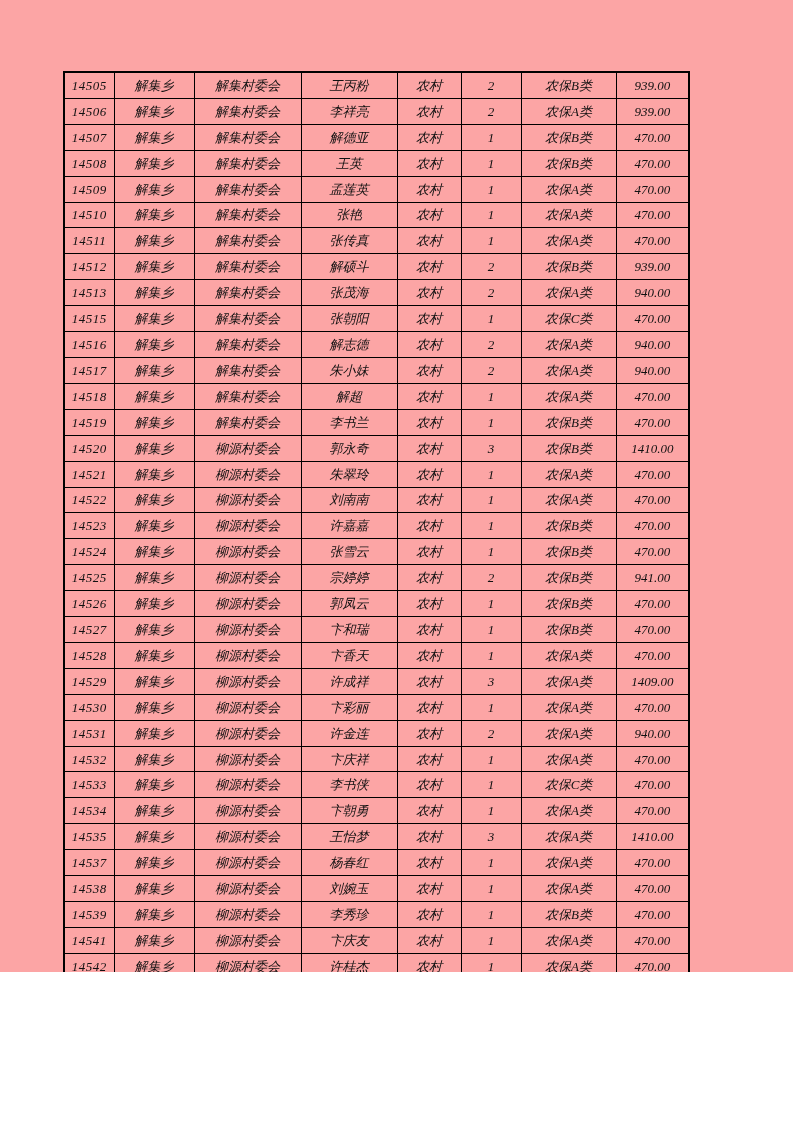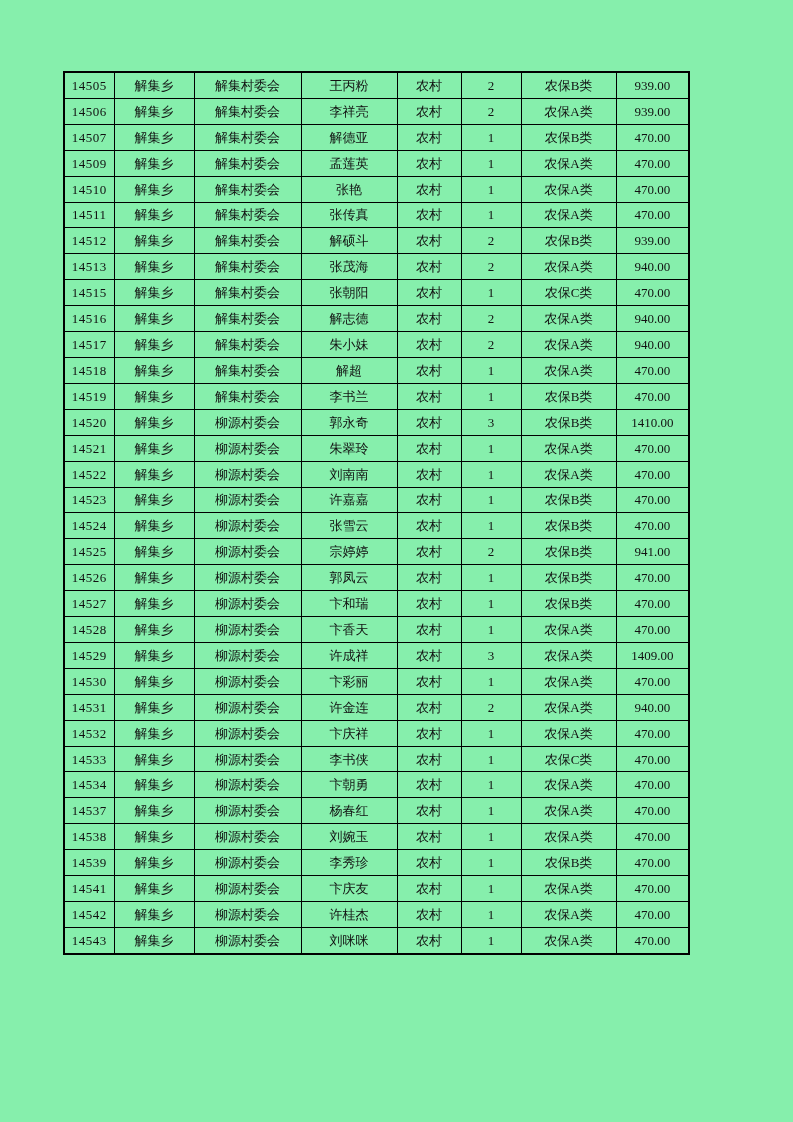--- a/index.html
+++ b/index.html
@@ -3,25 +3,26 @@
 <meta charset="utf-8">
 <style>
   html, body {
     margin: 0;
     padding: 0;
     background: #ffffff;
   }
   .page {
     position: relative;
     width: 793px;
-    height: 1122px;
-    background: #86efac;
+    height: 972px;
+    background: #fca5a5;
     overflow: hidden;
     font-family: "Liberation Serif", "DejaVu Serif", serif;
     color: #111111;
+    font-style: italic;
   }
   table.grid {
     position: absolute;
     left: 63px;
     top: 71px;
     width: 625px;
     border-collapse: collapse;
     table-layout: fixed;
     border: 2px solid #000000;
   }
@@ -79,20 +80,30 @@
           <td class="id-cell">14507</td>
           <td class="township-cell">解集乡</td>
           <td class="village-cell">解集村委会</td>
           <td class="name-cell">解德亚</td>
           <td class="residence-cell">农村</td>
           <td class="count-cell">1</td>
           <td class="category-cell">农保B类</td>
           <td class="amount-cell">470.00</td>
         </tr>
         <tr>
+          <td class="id-cell">14508</td>
+          <td class="township-cell">解集乡</td>
+          <td class="village-cell">解集村委会</td>
+          <td class="name-cell">王英</td>
+          <td class="residence-cell">农村</td>
+          <td class="count-cell">1</td>
+          <td class="category-cell">农保B类</td>
+          <td class="amount-cell">470.00</td>
+        </tr>
+        <tr>
           <td class="id-cell">14509</td>
           <td class="township-cell">解集乡</td>
           <td class="village-cell">解集村委会</td>
           <td class="name-cell">孟莲英</td>
           <td class="residence-cell">农村</td>
           <td class="count-cell">1</td>
           <td class="category-cell">农保A类</td>
           <td class="amount-cell">470.00</td>
         </tr>
         <tr>
@@ -327,20 +338,30 @@
         </tr>
         <tr>
           <td class="id-cell">14534</td>
           <td class="township-cell">解集乡</td>
           <td class="village-cell">柳源村委会</td>
           <td class="name-cell">卞朝勇</td>
           <td class="residence-cell">农村</td>
           <td class="count-cell">1</td>
           <td class="category-cell">农保A类</td>
           <td class="amount-cell">470.00</td>
+        </tr>
+        <tr>
+          <td class="id-cell">14535</td>
+          <td class="township-cell">解集乡</td>
+          <td class="village-cell">柳源村委会</td>
+          <td class="name-cell">王怡梦</td>
+          <td class="residence-cell">农村</td>
+          <td class="count-cell">3</td>
+          <td class="category-cell">农保A类</td>
+          <td class="amount-cell">1410.00</td>
         </tr>
         <tr>
           <td class="id-cell">14537</td>
           <td class="township-cell">解集乡</td>
           <td class="village-cell">柳源村委会</td>
           <td class="name-cell">杨春红</td>
           <td class="residence-cell">农村</td>
           <td class="count-cell">1</td>
           <td class="category-cell">农保A类</td>
           <td class="amount-cell">470.00</td>

